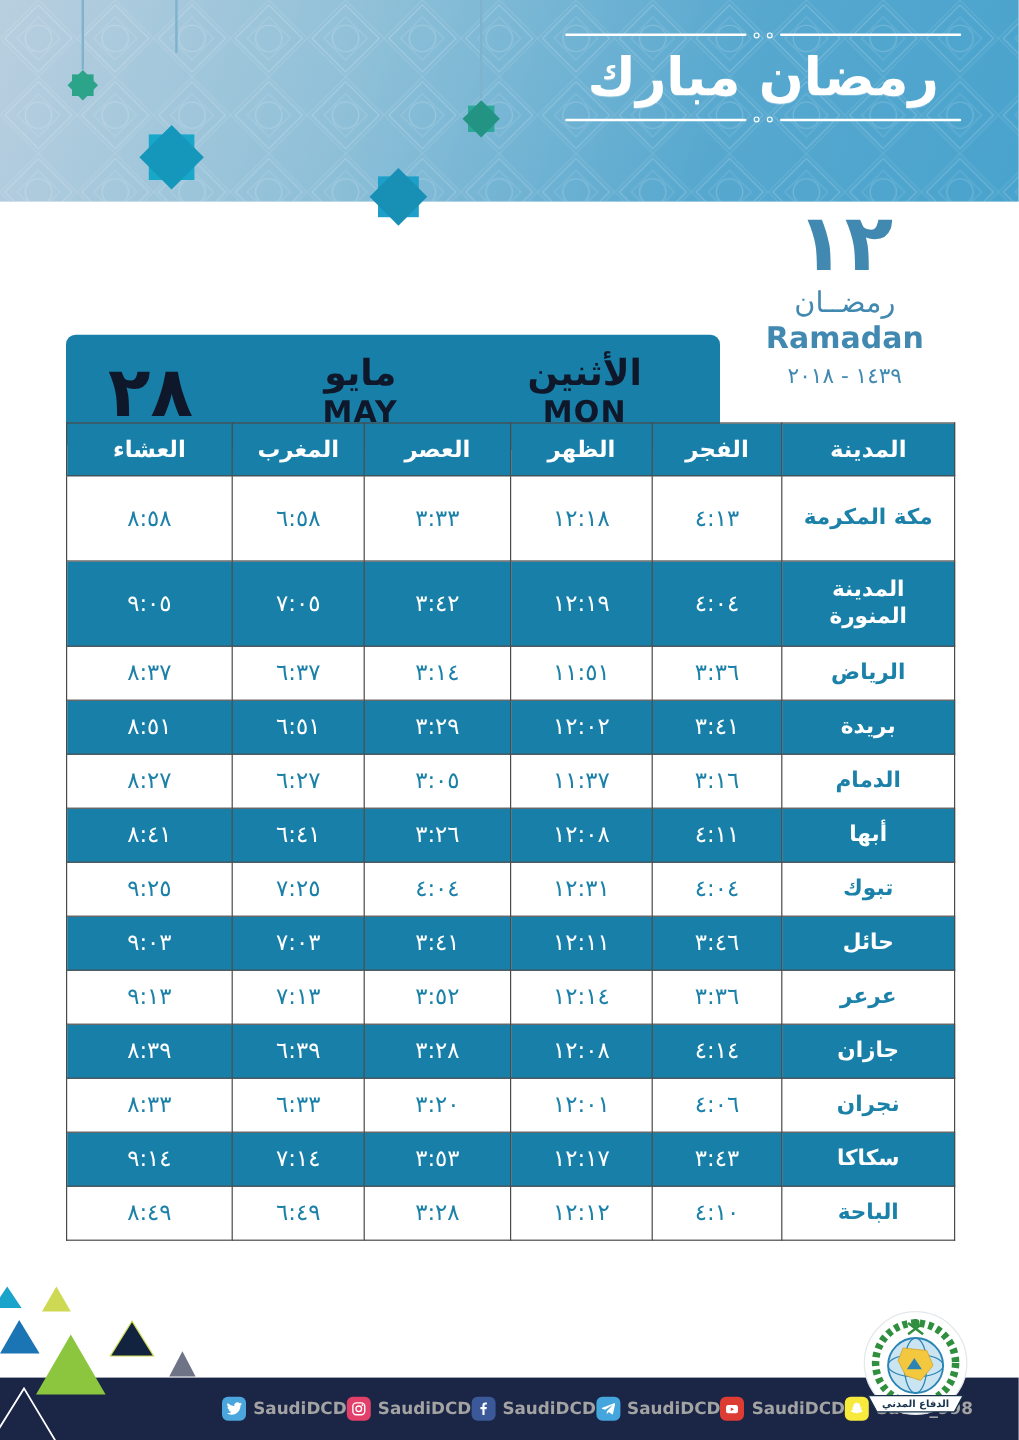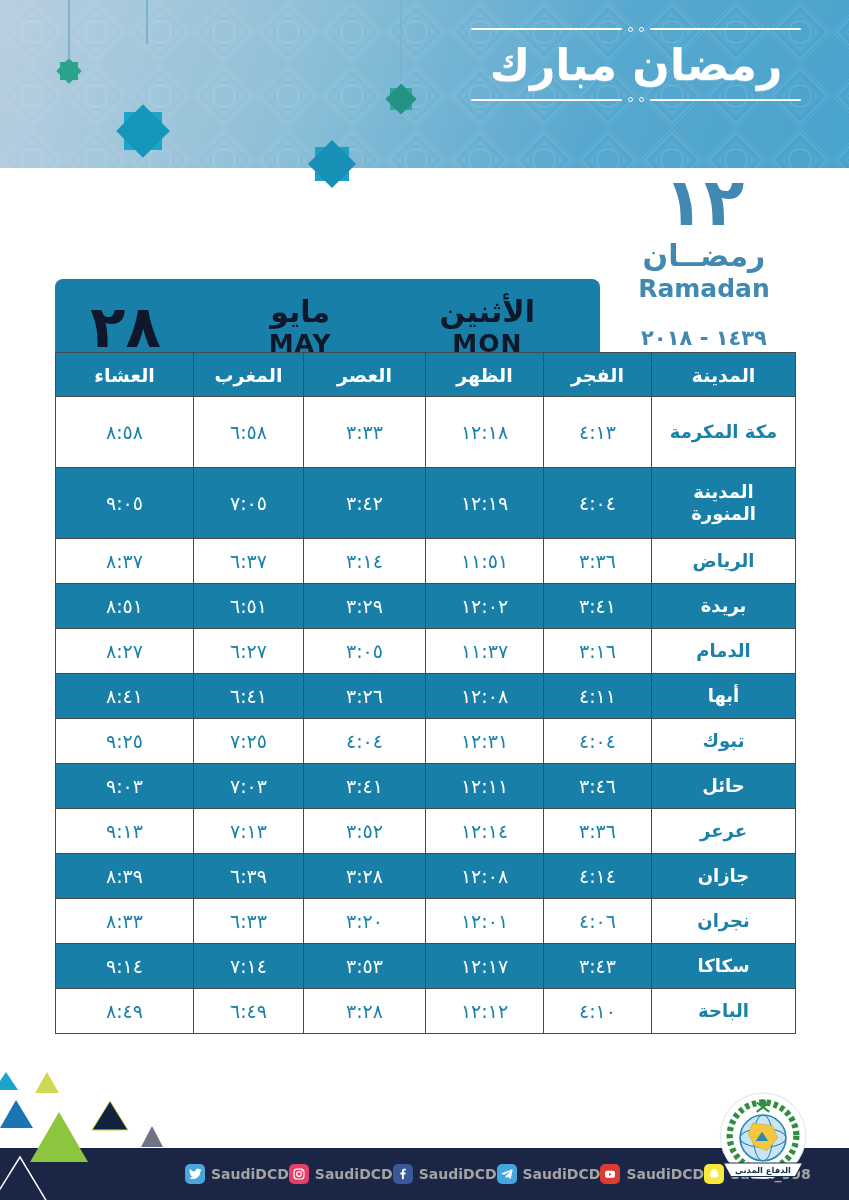--- a/index.html
+++ b/index.html
@@ -16,23 +16,23 @@
   .orn-line .dot { width:5px; height:5px; border:1.5px solid #fff; border-radius:50%; }
   .calligraphy .text { font-size:44px; font-weight:bold; line-height:1.15; padding:4px 0 2px;
     text-shadow:0 1px 0 rgba(255,255,255,.25); letter-spacing:1px; }
   .hang-line { position:absolute; width:2px; background:#7fb3cd; top:0; }
   .star8 { position:absolute; }
 
   
   .date-block { position:absolute; right:55px; top:170px; width:180px; text-align:center;
     color:#4189B0; direction:rtl; }
   .date-block .day { font-size:66px; font-weight:bold; line-height:1; }
-  .date-block .month-ar { font-size:30px; font-weight:bold; line-height:1.2; margin-top:2px; }
+  .date-block .month-ar { font-size:24px; font-weight:normal; line-height:1.2; margin-top:2px; }
   .date-block .month-en { font-size:25px; font-weight:bold; line-height:1.2; }
-  .date-block .years { font-size:21px; font-weight:bold; margin-top:22px; letter-spacing:1px; }
+  .date-block .years { font-size:18px; font-weight:normal; margin-top:6px; letter-spacing:1px; }
 
   
   .day-band { position:absolute; left:55px; top:247px; width:545px; height:96px; background:#1880A8;
     border-radius:8px; display:flex; align-items:center; color:#0f172a; padding:0 65px 0 35px;
     justify-content:space-between;margin-top:32px; }
   .day-band .big-day { font-size:58px; font-weight:bold; line-height:1; }
   .band-group { text-align:center; line-height:1.15; }
   .band-group .ar { font-size:30px; font-weight:bold; }
   .band-group .en { font-size:25px; font-weight:bold; letter-spacing:1px; }
 

